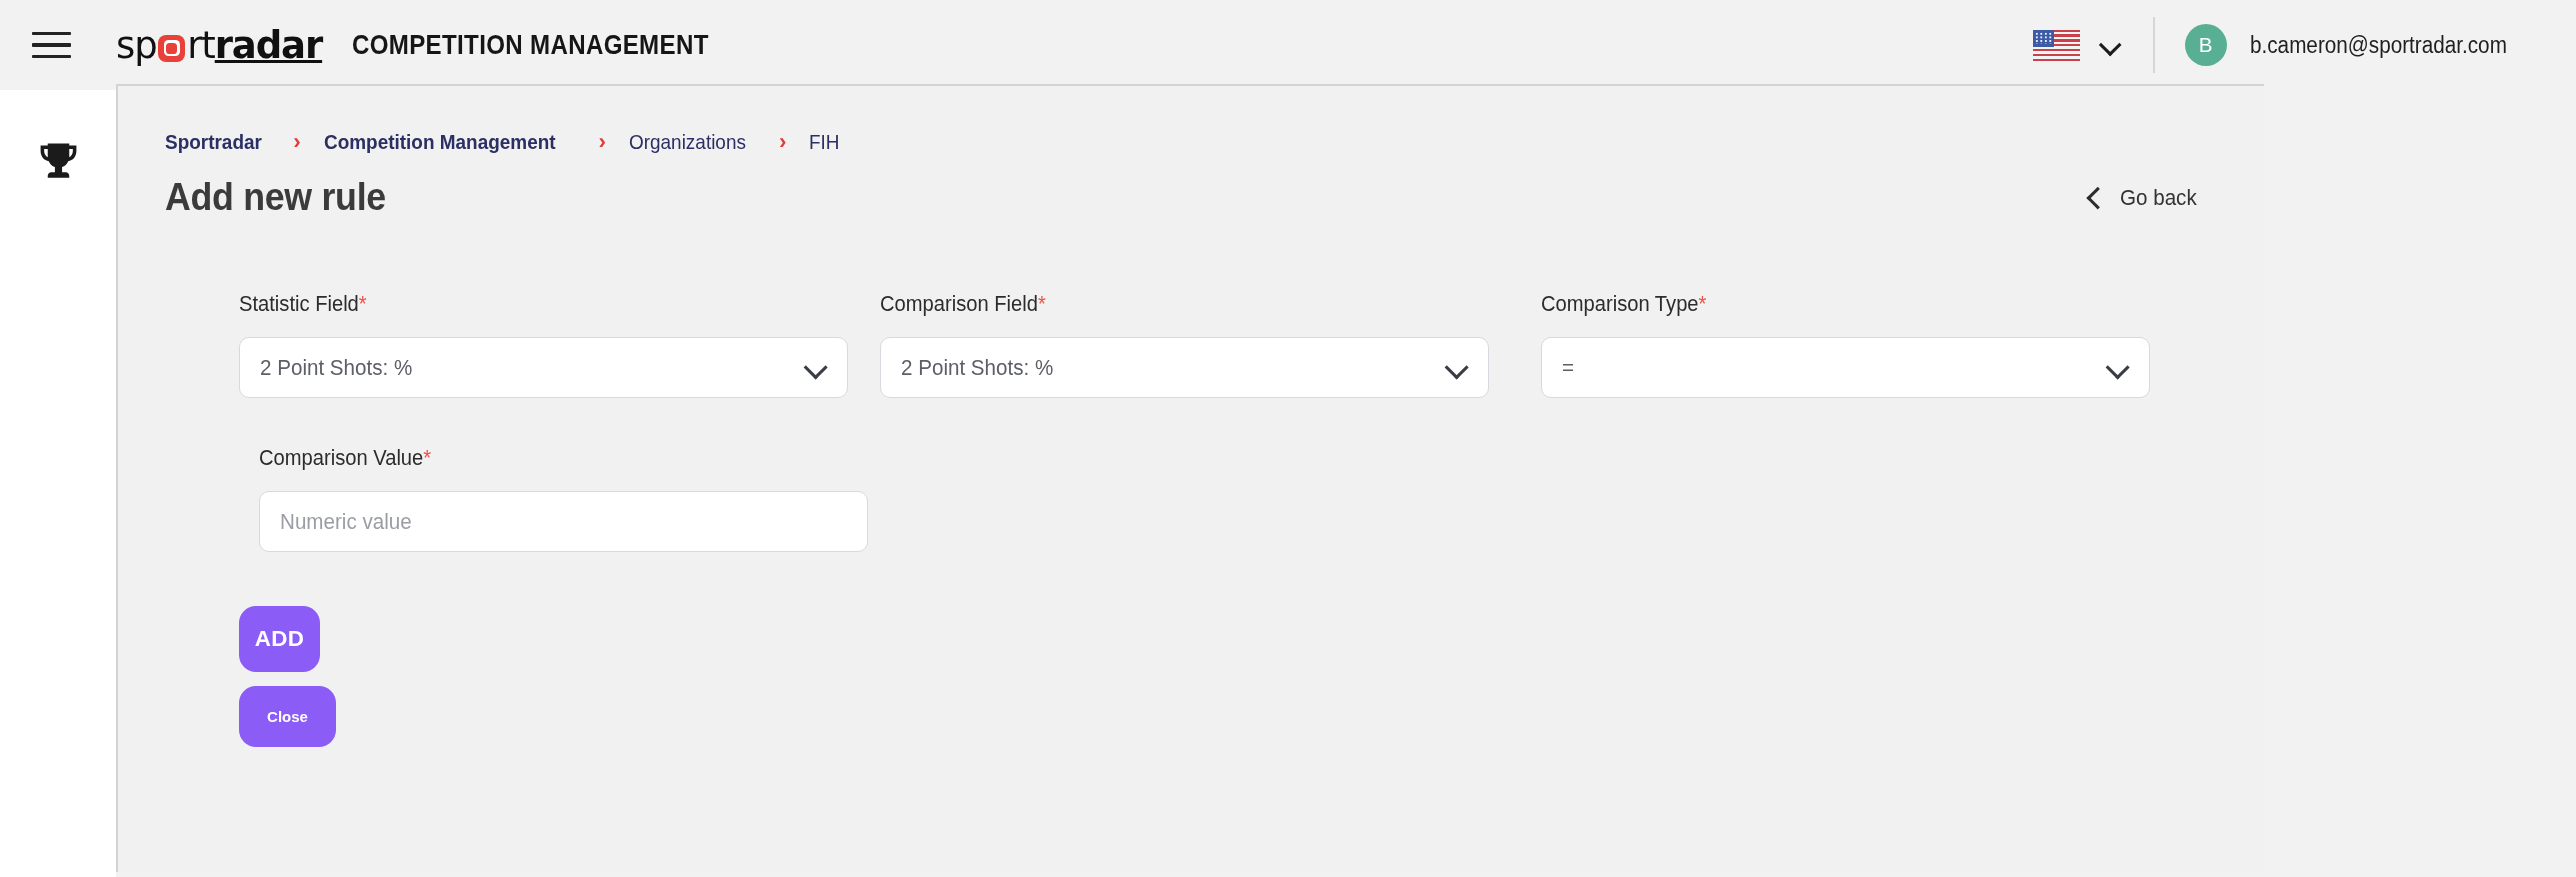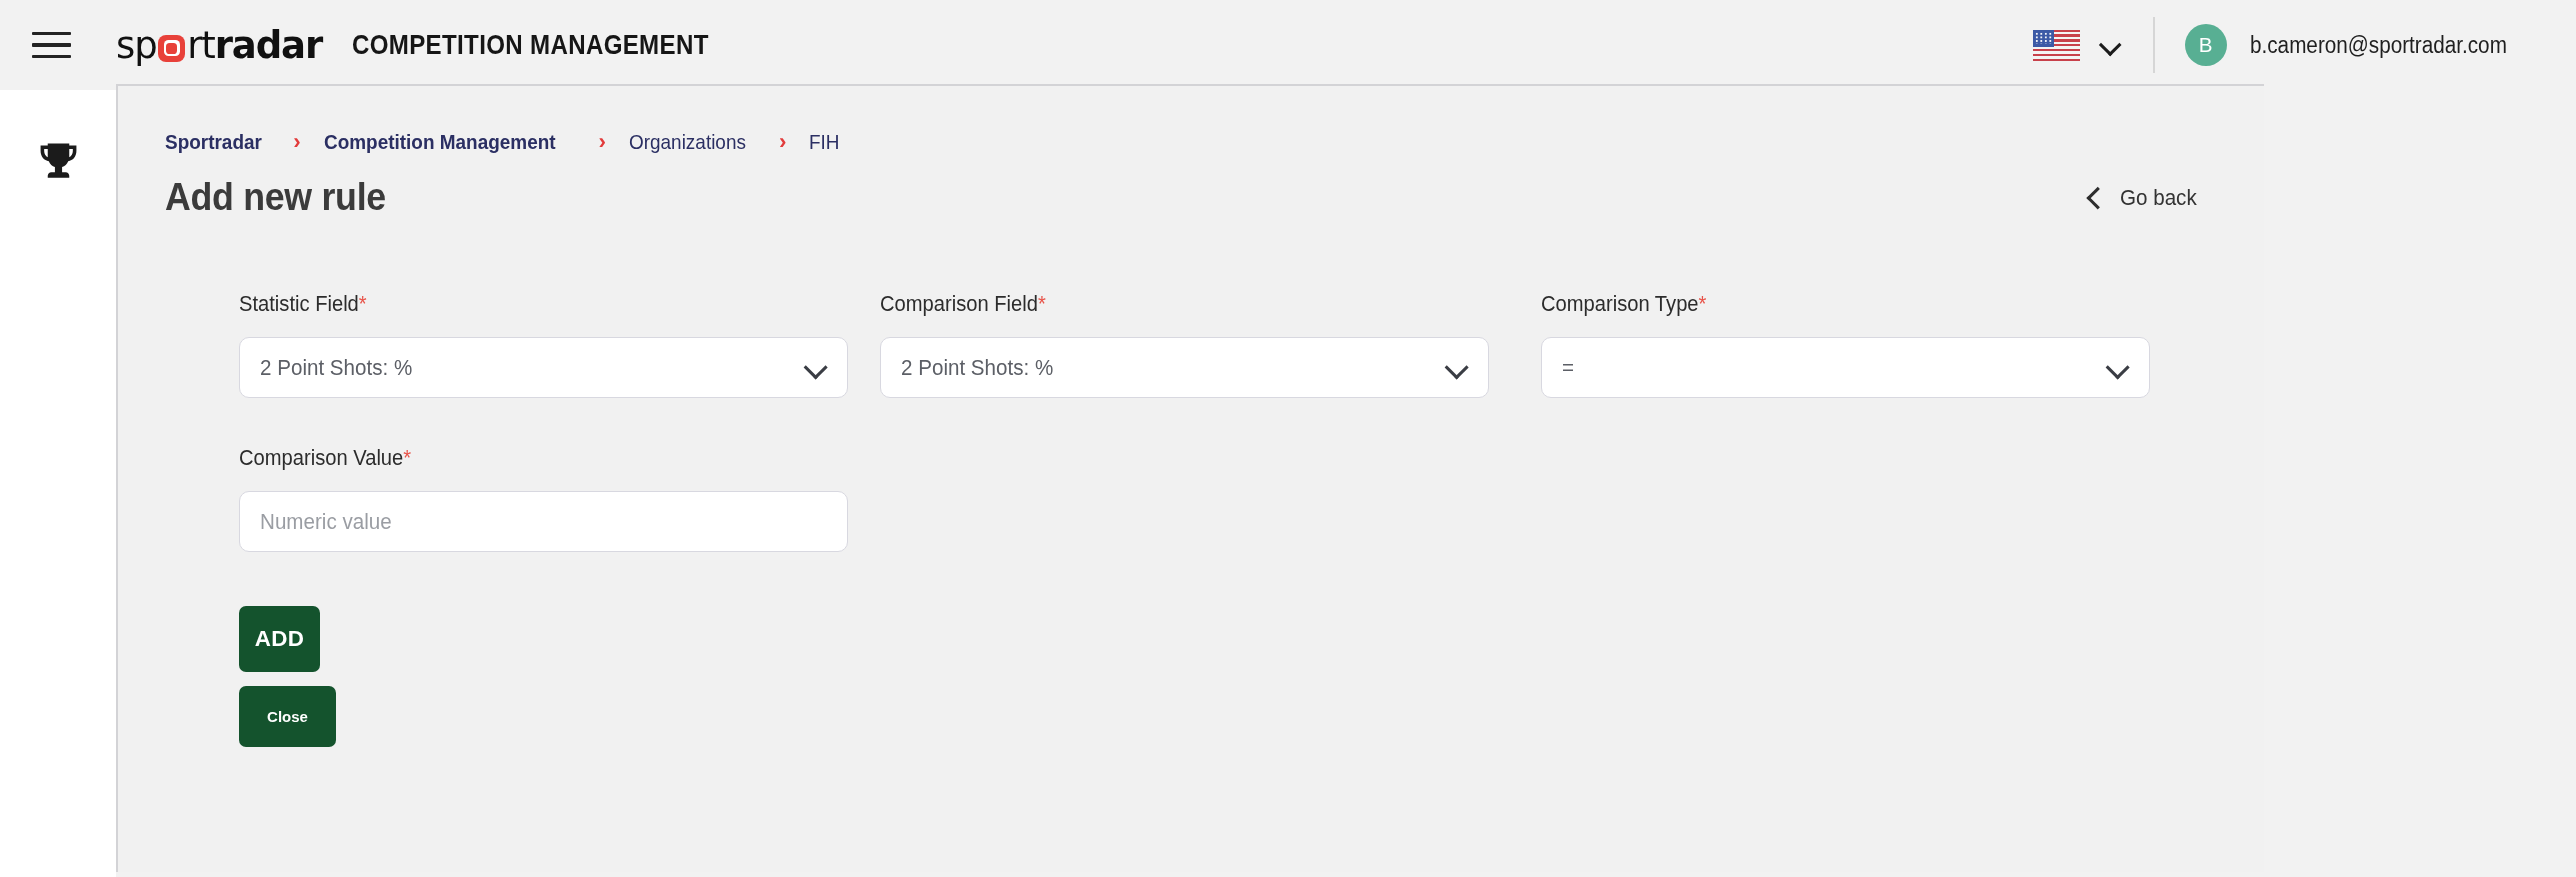--- a/index.html
+++ b/index.html
@@ -52,21 +52,21 @@
   .logo-word {
     font-family: "DejaVu Sans", sans-serif;
     font-size: 37px;
     letter-spacing: -1.1px;
     color: #111111;
     display: flex;
     align-items: center;
     line-height: 1;
   }
   .logo-light { font-weight: 400; }
-  .logo-bold  { font-weight: 700; }
+  .logo-bold  { font-weight: 700; text-decoration: underline; }
   .logo-o {
     display: inline-block;
     width: 27px;
     height: 27px;
     background: #e8413a;
     border-radius: 8px;
     position: relative;
     margin: 0 1.8px;
     top: 3.6px;
   }
@@ -338,29 +338,29 @@
   .chev-down::after {
     content: "";
     position: absolute;
     left: 2.7px; top: 2.7px;
     width: 14.3px; height: 14.3px;
     border-right: 3.6px solid #3a3d44;
     border-bottom: 3.6px solid #3a3d44;
     transform: rotate(45deg);
   }
 
-  .field-row-2 { margin-top: 47px; }
+  .field-row-2 { margin-top: 47px; margin-left: 20px; }
 
   
   .btn-stack { margin-top: 54px; }
   .btn {
-    background: #14532d;
+    background: #8b5cf6;
     color: #ffffff;
     border: none;
-    border-radius: 7px;
+    border-radius: 17px;
     font-family: "Liberation Sans", sans-serif;
     cursor: pointer;
     display: flex;
     align-items: center;
     justify-content: center;
   }
   .btn-add {
     width: 81px;
     height: 66px;
     font-size: 22.4px;

